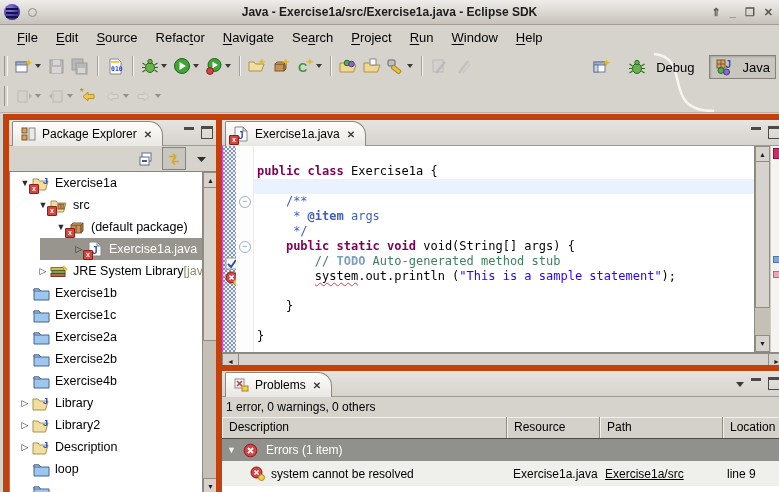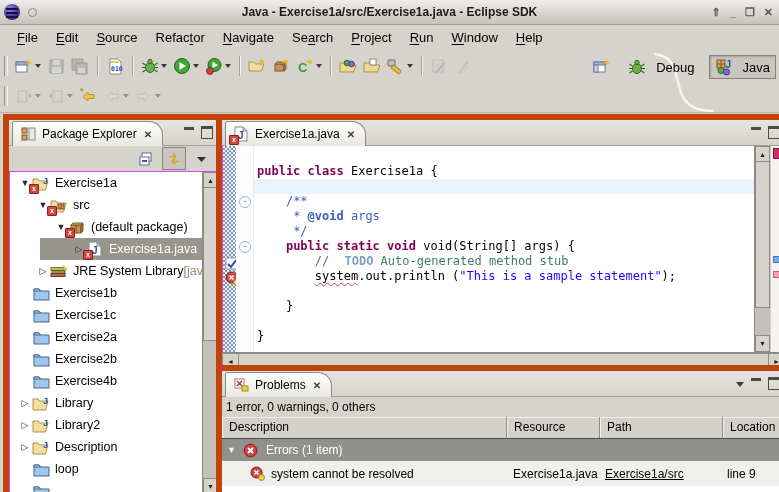--- a/index.html
+++ b/index.html
@@ -85,21 +85,21 @@
     background:#fff;color:#7388a5;font-size:9px;line-height:9px;text-align:center;}
   .code-area{flex:1;position:relative;padding-top:18px;font-family:"DejaVu Sans Mono",monospace;
     font-size:12px;line-height:15px;overflow:hidden;}
   .code-line{height:15px;white-space:pre;padding-left:3px;}
   .code-line.current{background:#e9f2fd;}
   .c-kw{color:#7f0055;font-weight:bold;}
   .c-pl{color:#000;}
   .c-jd{color:#3f5fbf;}
   .c-jdt{color:#3f5fbf;font-weight:bold;}
   .c-cm{color:#3f7f5f;}
-  .c-td{color:#7f9fbf;font-weight:bold;margin-left:8px;}
+  .c-td{color:#7f9fbf;font-weight:bold;}
   .c-str{color:#2a00ff;}
   .c-err{color:#000;text-decoration:underline wavy #e04040 1px;text-underline-offset:2px;}
   .ruler-marker{position:absolute;left:0px;width:14px;height:14px;}
   .ov-ruler{width:13px;flex:0 0 auto;background:#f4f3f0;position:relative;border-left:1px solid #d0cdc6;}
   .ov-mark{position:absolute;left:2px;width:9px;}
   
   .prob-summary{position:absolute;top:26px;left:0;right:0;height:19px;padding:3px 4px 0 4px;
     background:#d6d3cd;border-bottom:1px solid #a9a59d;font-size:12px;}
   .prob-header{position:absolute;top:46px;left:0;right:0;height:21px;display:flex;
     background:#d4d1cb;border-bottom:1px solid #4d4b46;}
@@ -669,21 +669,21 @@
           </span></span>
       </div>
     <div class="fold-ruler" id="fold-ruler">
         <span class="fold-marker" style="top: 50px;">−</span>
         <span class="fold-marker" style="top: 95px;">−</span>
       </div>
     <div class="code-area" id="code-area">
         <div class="code-line"><span class="c-kw">public</span><span class="c-pl"> </span><span class="c-kw">class</span><span class="c-pl"> Exercise1a {</span></div>
         <div class="code-line current"></div>
         <div class="code-line"><span class="c-pl">    </span><span class="c-jd">/**</span></div>
-        <div class="code-line"><span class="c-pl">     </span><span class="c-jd">* </span><span class="c-jdt">@void</span><span class="c-jd"> args</span></div>
+        <div class="code-line"><span class="c-pl">     </span><span class="c-jd">* </span><span class="c-jdt">@item</span><span class="c-jd"> args</span></div>
         <div class="code-line"><span class="c-pl">     </span><span class="c-jd">*/</span></div>
         <div class="code-line"><span class="c-pl">    </span><span class="c-kw">public</span><span class="c-pl"> </span><span class="c-kw">static</span><span class="c-pl"> </span><span class="c-kw">void</span><span class="c-pl"> void(String[] args) {</span></div>
         <div class="code-line"><span class="c-pl">        </span><span class="c-cm">// </span><span class="c-td">TODO</span><span class="c-cm"> Auto-generated method stub</span></div>
         <div class="code-line"><span class="c-pl">        </span><span class="c-err">system</span><span class="c-pl">.out.println (</span><span class="c-str">"This is a sample statement"</span><span class="c-pl">);</span></div>
         <div class="code-line"></div>
         <div class="code-line"><span class="c-pl">    }</span></div>
         <div class="code-line"></div>
         <div class="code-line"><span class="c-pl">}</span></div>
       </div>
     <div class="vscroll" id="ed-scroll" style="position:relative;width:15px;flex:0 0 auto;">

